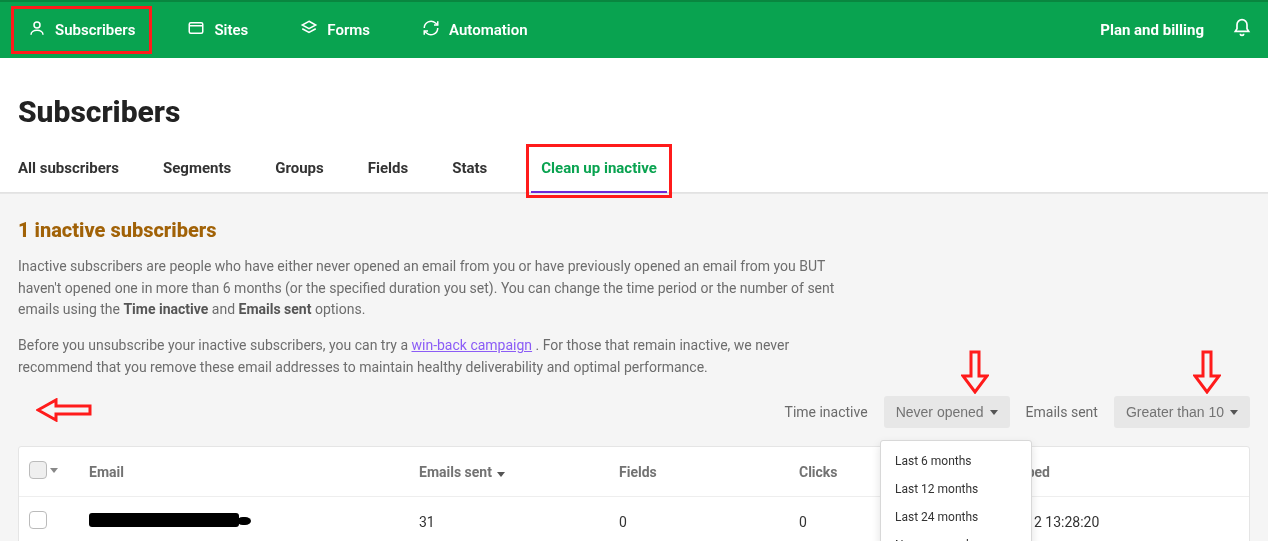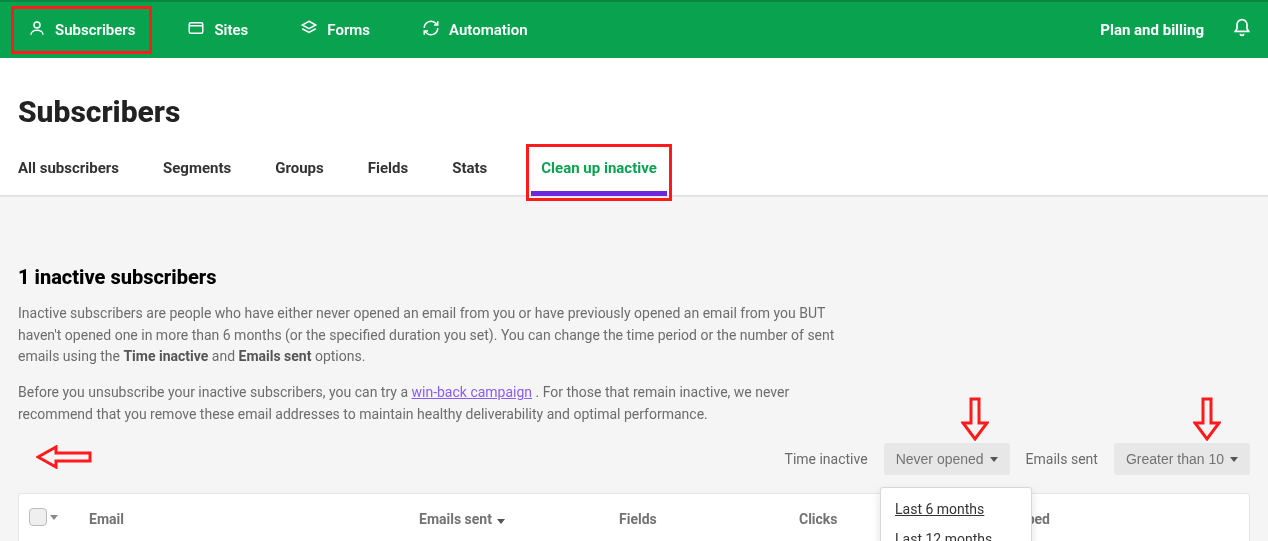--- a/index.html
+++ b/index.html
@@ -56,33 +56,33 @@
     color: #333;
     cursor: pointer;
     position: relative;
   }
   .tab.active {
     color: #09a350;
   }
   .tab.active.box {
     outline: 3px solid #ff1b1b;
     outline-offset: 2px;
-    border-bottom: 5px solid #6d28d9;
+    border-bottom: 2px solid #6d28d9;
     margin-bottom: -1px;
     padding-left: 10px;
     padding-right: 10px;
   }
 
   
   .body-area {
     background: #f5f5f5;
     padding: 24px 18px 18px 18px;
     border-top: 1px solid #e6e6e6;
   }
-  .section-title { font-size: 20px; font-weight: 800; margin-bottom: 12px; color:#000000;margin-top:44px; }
+  .section-title { font-size: 20px; font-weight: 800; margin-bottom: 12px; color:#a16207; }
   .desc { color: #6d6d6d; font-size: 14px; line-height: 1.55; max-width: 830px; }
   .desc b { color:#555; }
   .desc a { color:#8b5cf6; text-decoration: underline; }
 
   
   .action-row {
     display: flex;
     align-items: center;
     margin-top: 18px;
     position: relative;
@@ -149,24 +149,23 @@
     width: 152px;
     background:#fff;
     border:1px solid #d8d8d8;
     border-radius:3px;
     box-shadow: 0 4px 10px rgba(0,0,0,.12);
     z-index: 5;
     padding: 6px 0;
   }
   .dropdown-menu .mi {
     padding: 7px 14px;
-    font-size: 14px;
+    font-size: 12px;
     color:#333;
     cursor:pointer;
-    text-decoration:underline;
   }
 
   
   .table {
     margin-top: 18px;
     background:#fff;
     border:1px solid #e5e5e5;
     border-radius:3px;
   }
   .thead, .trow {

